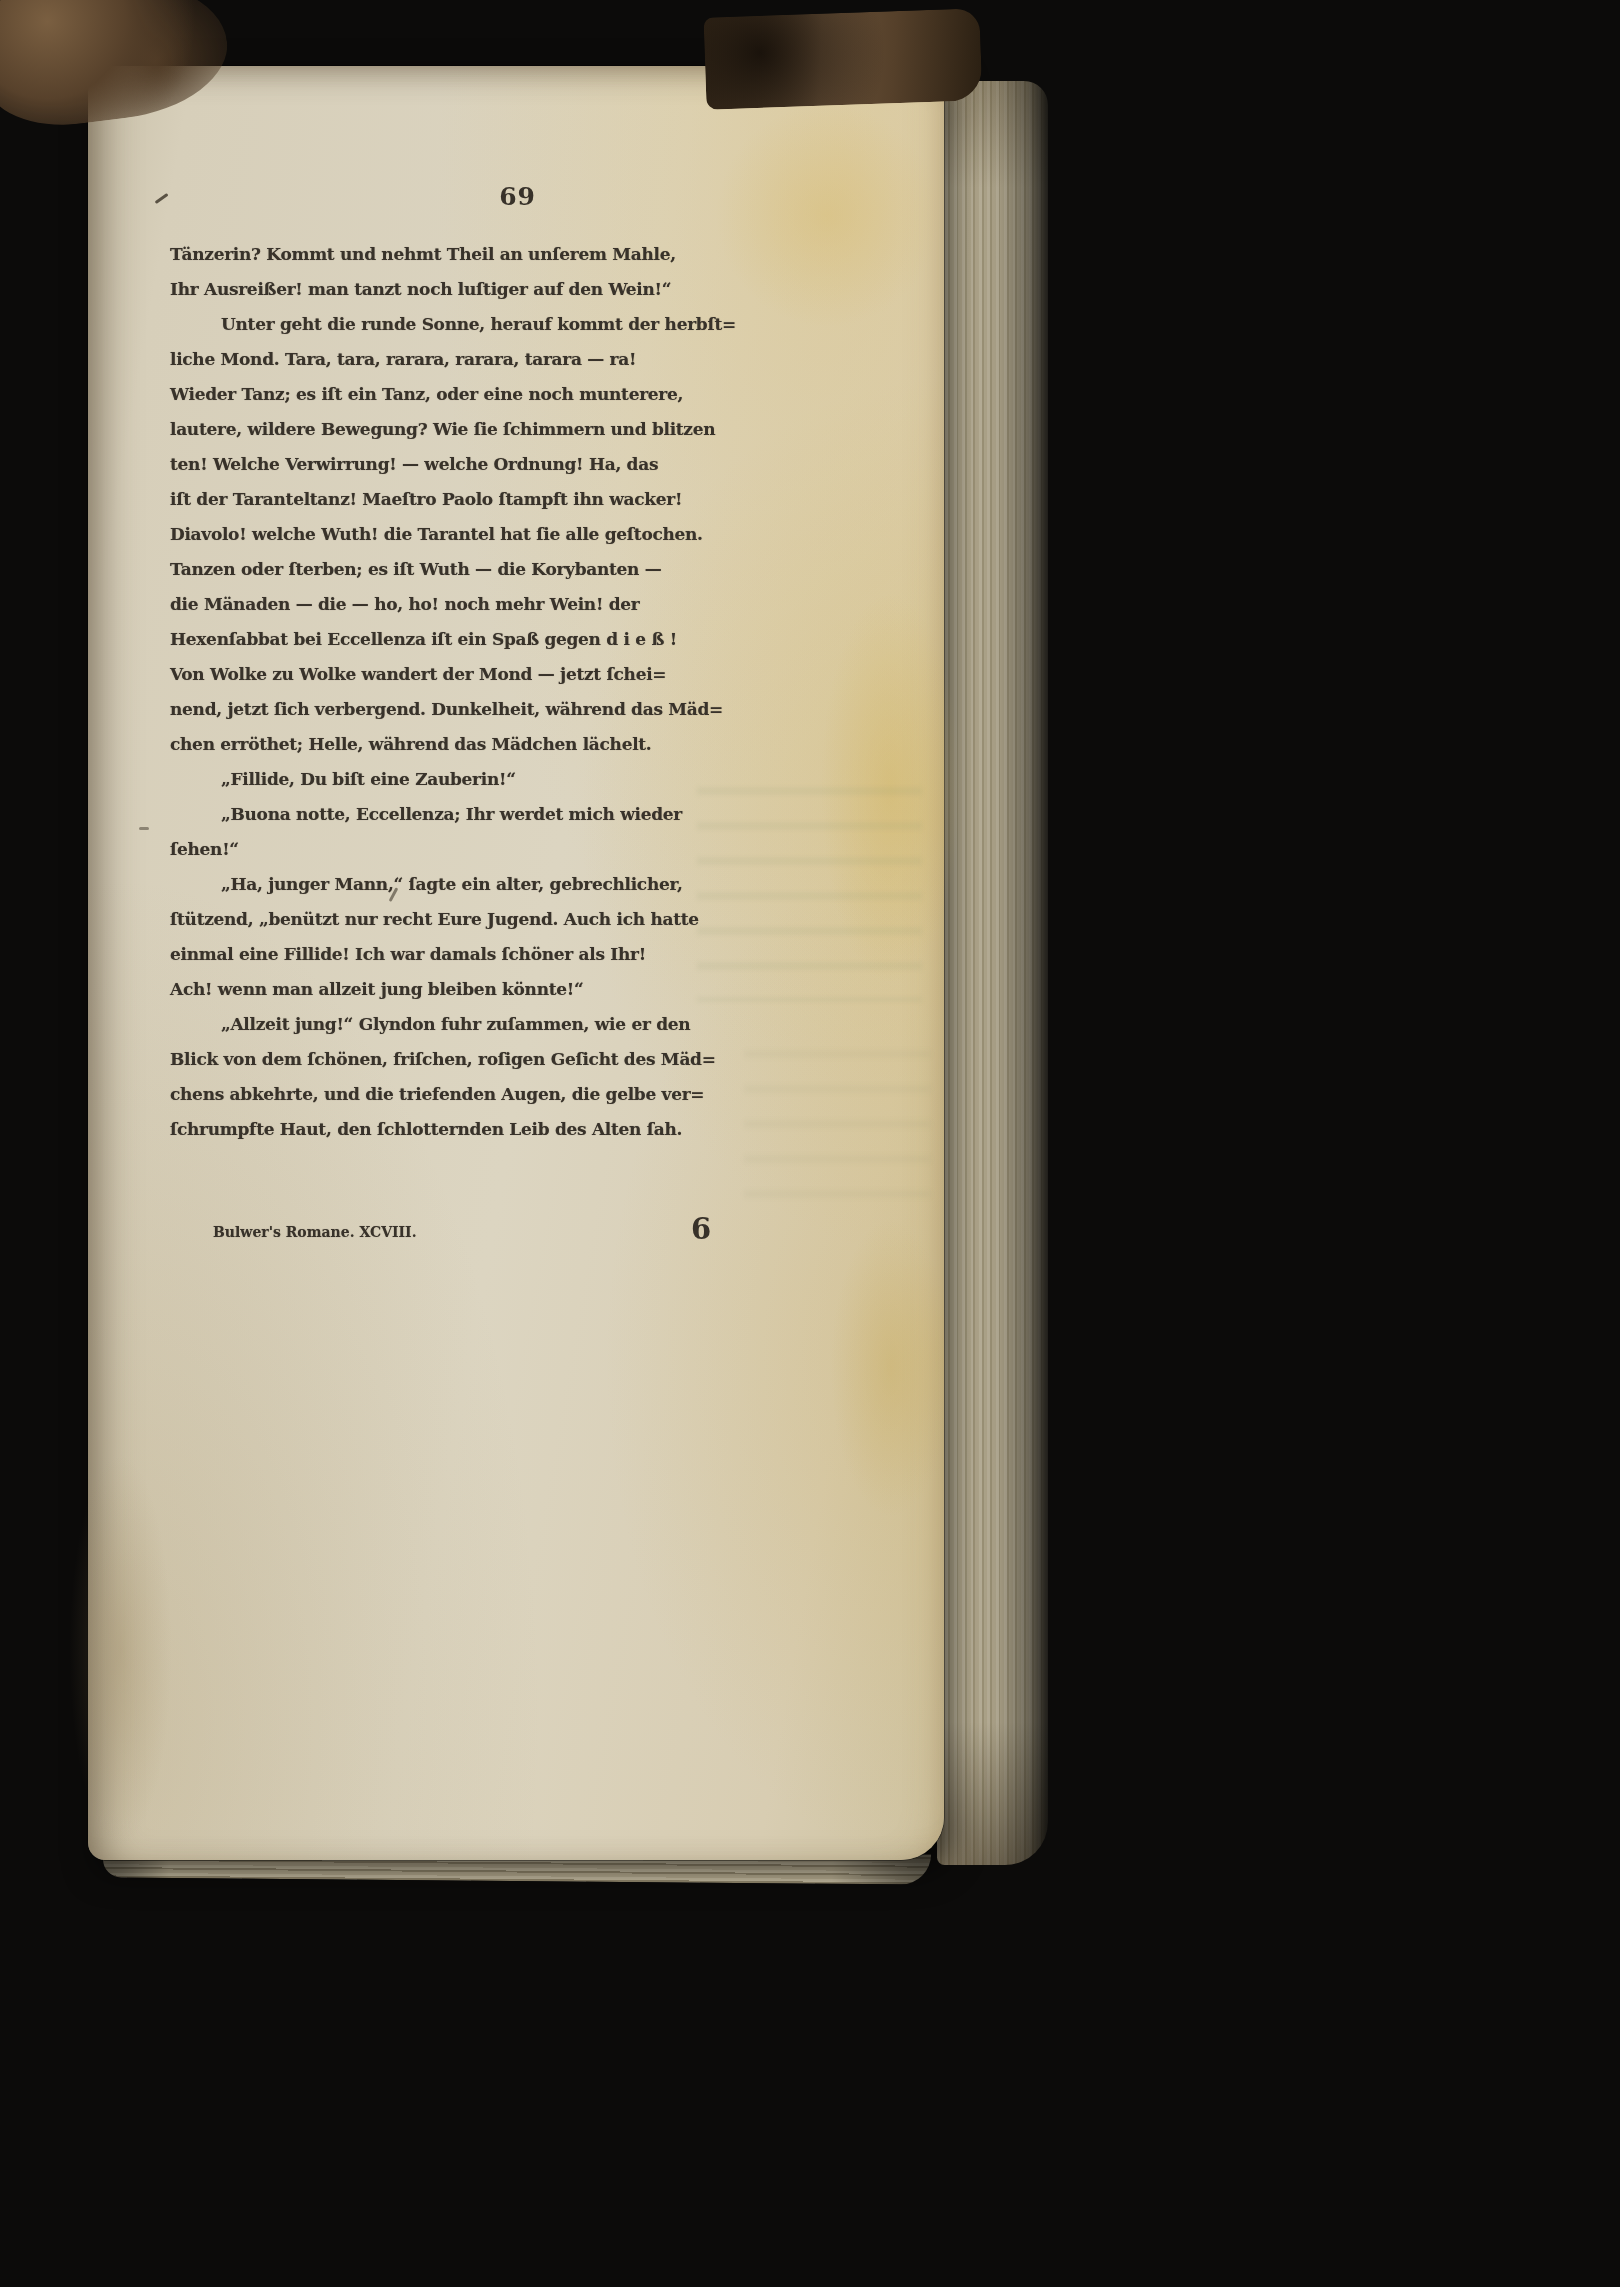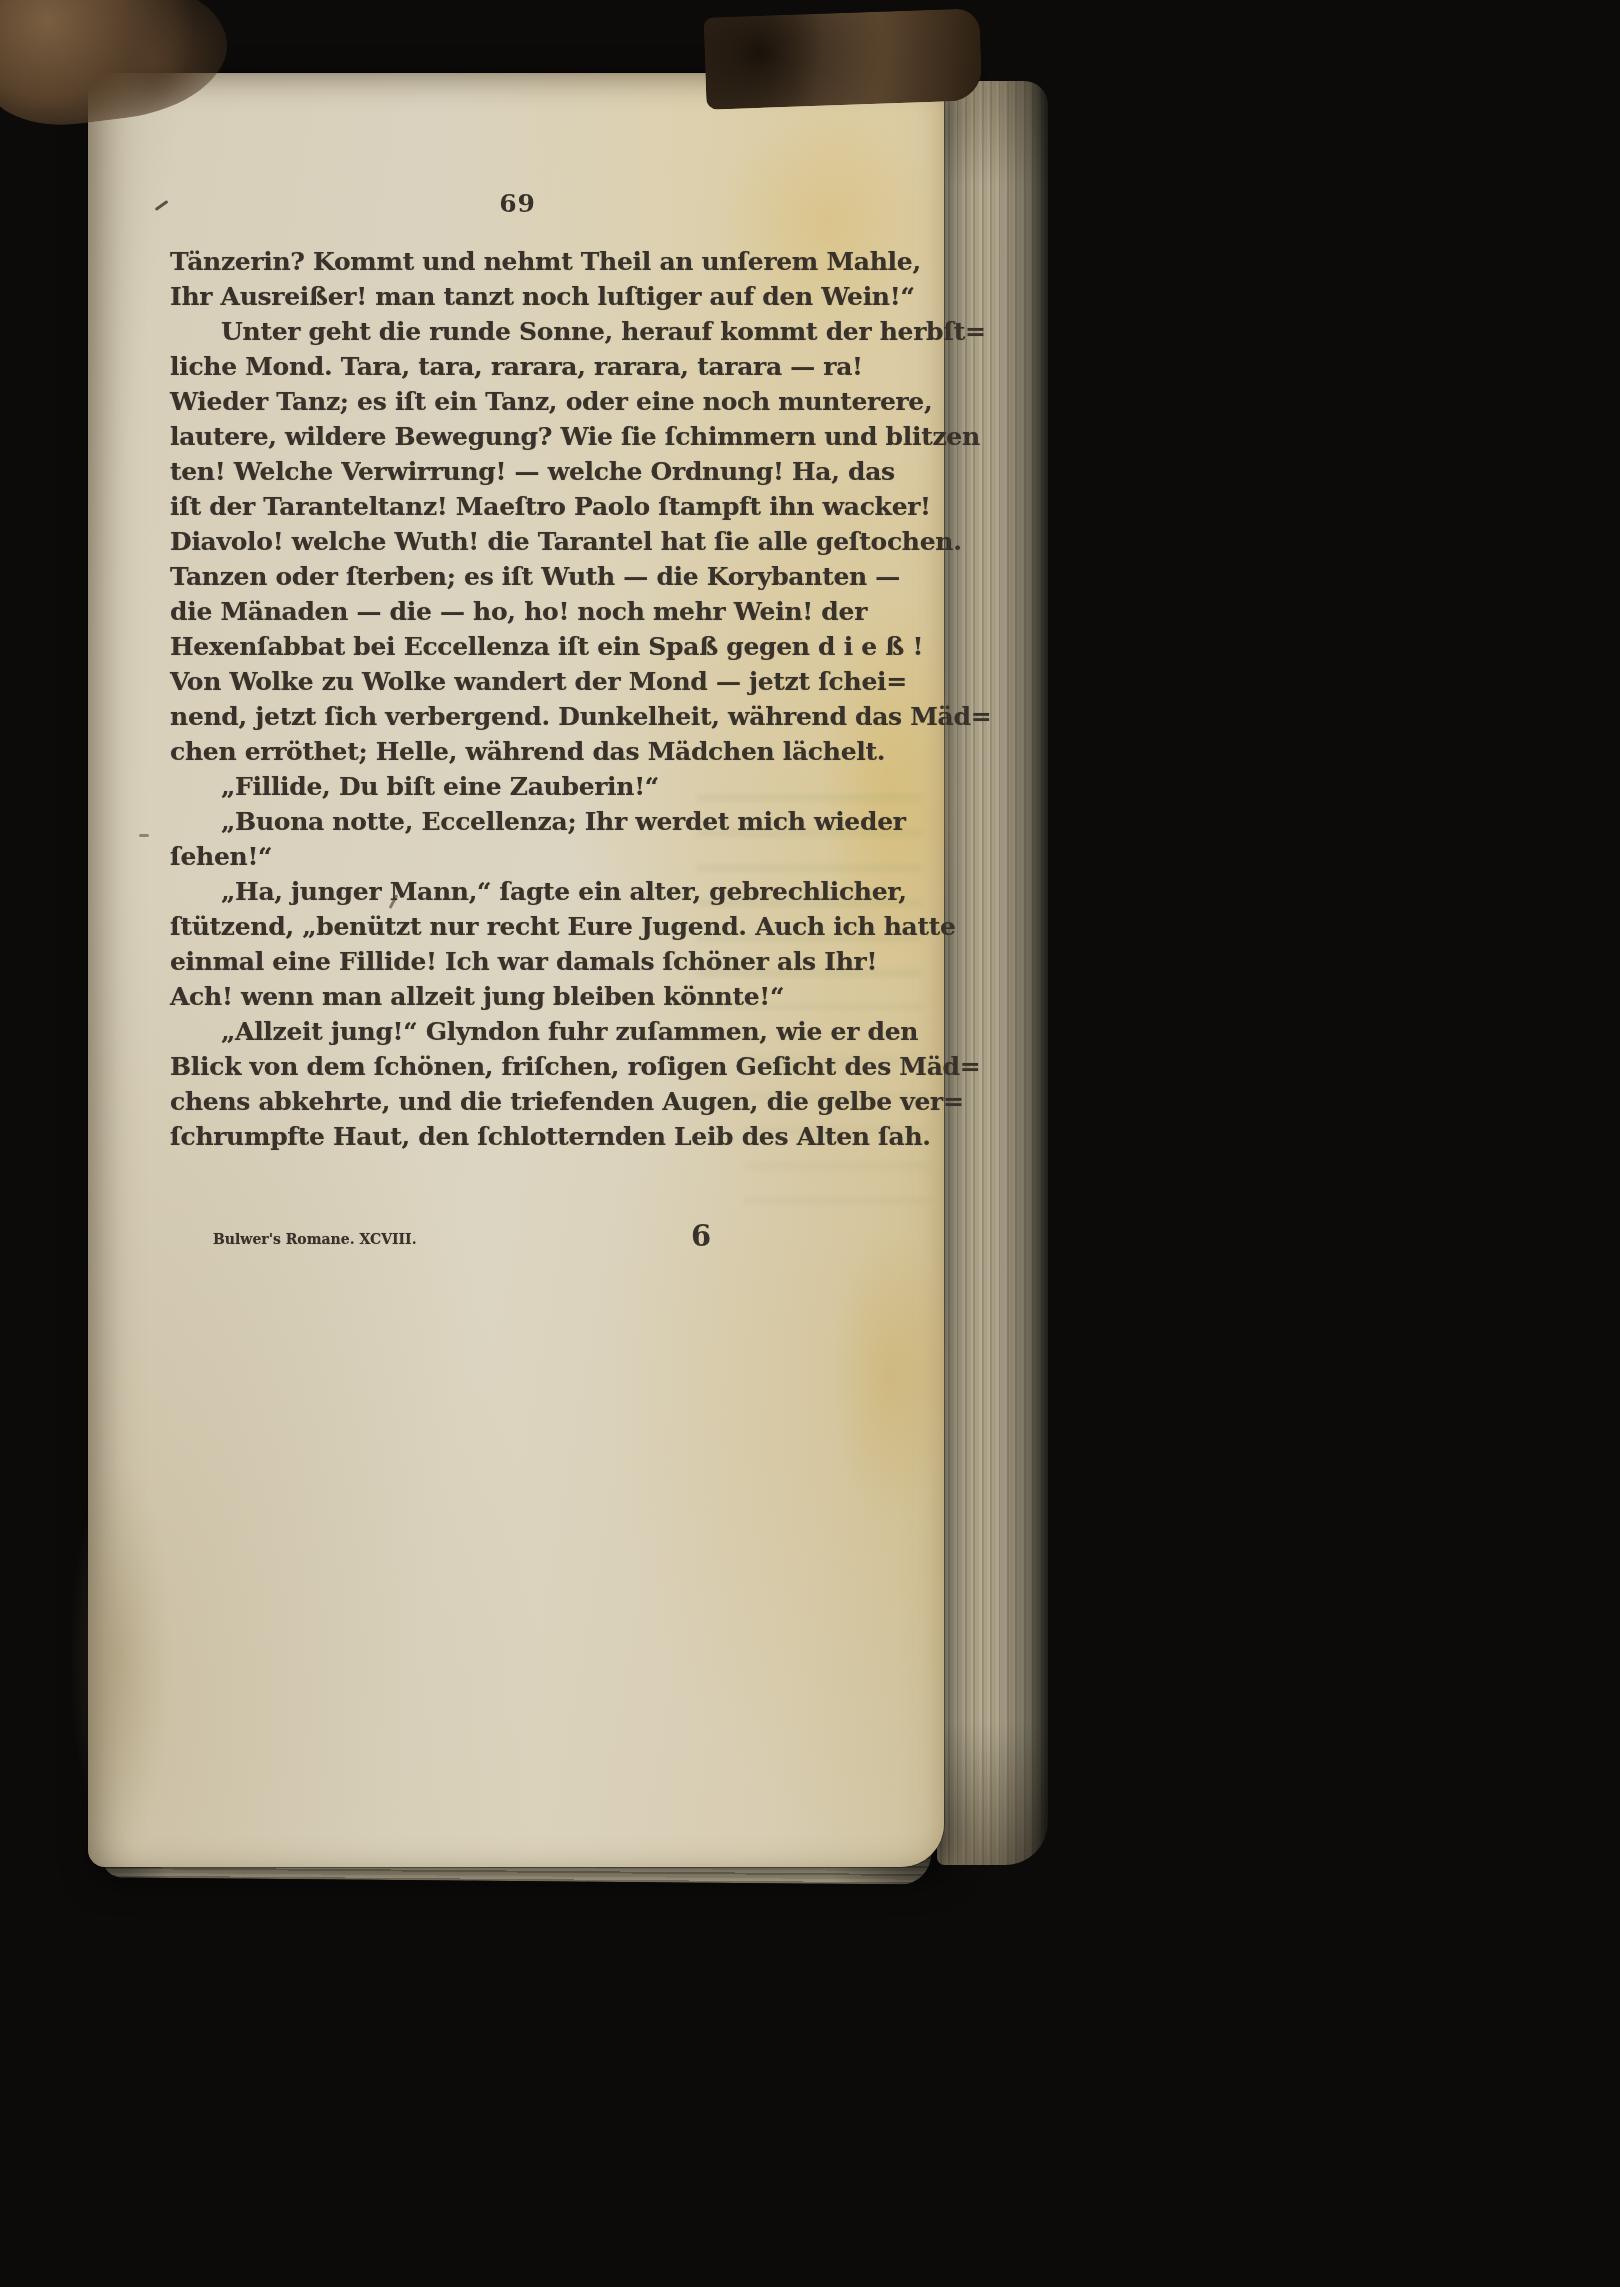--- a/index.html
+++ b/index.html
@@ -38,21 +38,21 @@
   .bottom-edges{
     position:absolute;left:103px;top:1851px;width:828px;height:30px;z-index:1;
     transform:rotate(.5deg);
     background:
       linear-gradient(90deg, rgba(0,0,0,.5) 0%, rgba(0,0,0,0) 8%, rgba(0,0,0,0) 88%, rgba(0,0,0,.5) 100%),
       repeating-linear-gradient(180deg, #cfc5a9 0 2.8px, #9a8f73 2.8px 4.7px, #bfb497 4.7px 8.4px);
     border-radius:0 0 37px 22.5px;
   }
   
   .book-page{
-    position:absolute;left:88px;top:73px;width:856px;height:1794px;z-index:2;
+    position:absolute;left:88px;top:66px;width:856px;height:1794px;z-index:2;
     background:
       radial-gradient(ellipse at 88% 6%, rgba(222,196,128,.45), rgba(222,196,128,0) 38%),
       radial-gradient(ellipse at 100% 42%, rgba(214,185,100,.40), rgba(214,185,100,0) 30%),
       radial-gradient(ellipse at 100% 72%, rgba(205,175,95,.35), rgba(205,175,95,0) 28%),
       radial-gradient(ellipse at 4% 92%, rgba(170,150,105,.30), rgba(170,150,105,0) 36%),
       linear-gradient(100deg, #c9c0a9 0%, #d7cfba 9%, #dcd5c1 52%, #d8cdb2 84%, #cec29f 100%);
     border-radius:5.6px 13px 43px 17px;
     box-shadow:
       inset 28px 0 39px -17px rgba(70,55,35,.55),
       inset -20.6px 0 36px -19px rgba(140,110,60,.35),
@@ -79,21 +79,21 @@
   .mark-2{left:51px;top:761px;width:10.3px;height:2.8px;opacity:.6;}
   .mark-3{left:304px;top:821px;width:2.8px;height:15px;transform:rotate(28deg);opacity:.7;}
   
   .page-number{
     position:absolute;left:82px;top:116px;width:695px;text-align:center;
     font-size:25px;font-weight:bold;color:#38322a;letter-spacing:0.9px;
   }
   .text-block{position:absolute;left:82px;top:171px;width:695px;}
   .line{
     height:35px;line-height:35px;white-space:nowrap;
-    font-size:25px;font-weight:bold;color:#38322a;letter-spacing:-0.3px;
+    font-size:17px;font-weight:bold;color:#38322a;letter-spacing:-0.3px;
     text-shadow:0 0 0.9px rgba(56,48,38,.45);
   }
   .line.indent{padding-left:51px;}
   .page-footer{position:absolute;left:82px;top:1152px;width:695px;height:45px;color:#38322a;}
   .series{position:absolute;left:43px;top:5.6px;font-size:14px;font-weight:bold;
     text-shadow:0 0 0.9px rgba(56,48,38,.45);}
   .sig{position:absolute;left:521px;top:-5.6px;font-size:29px;font-weight:bold;}
 </style>
 </head>
 <body>

